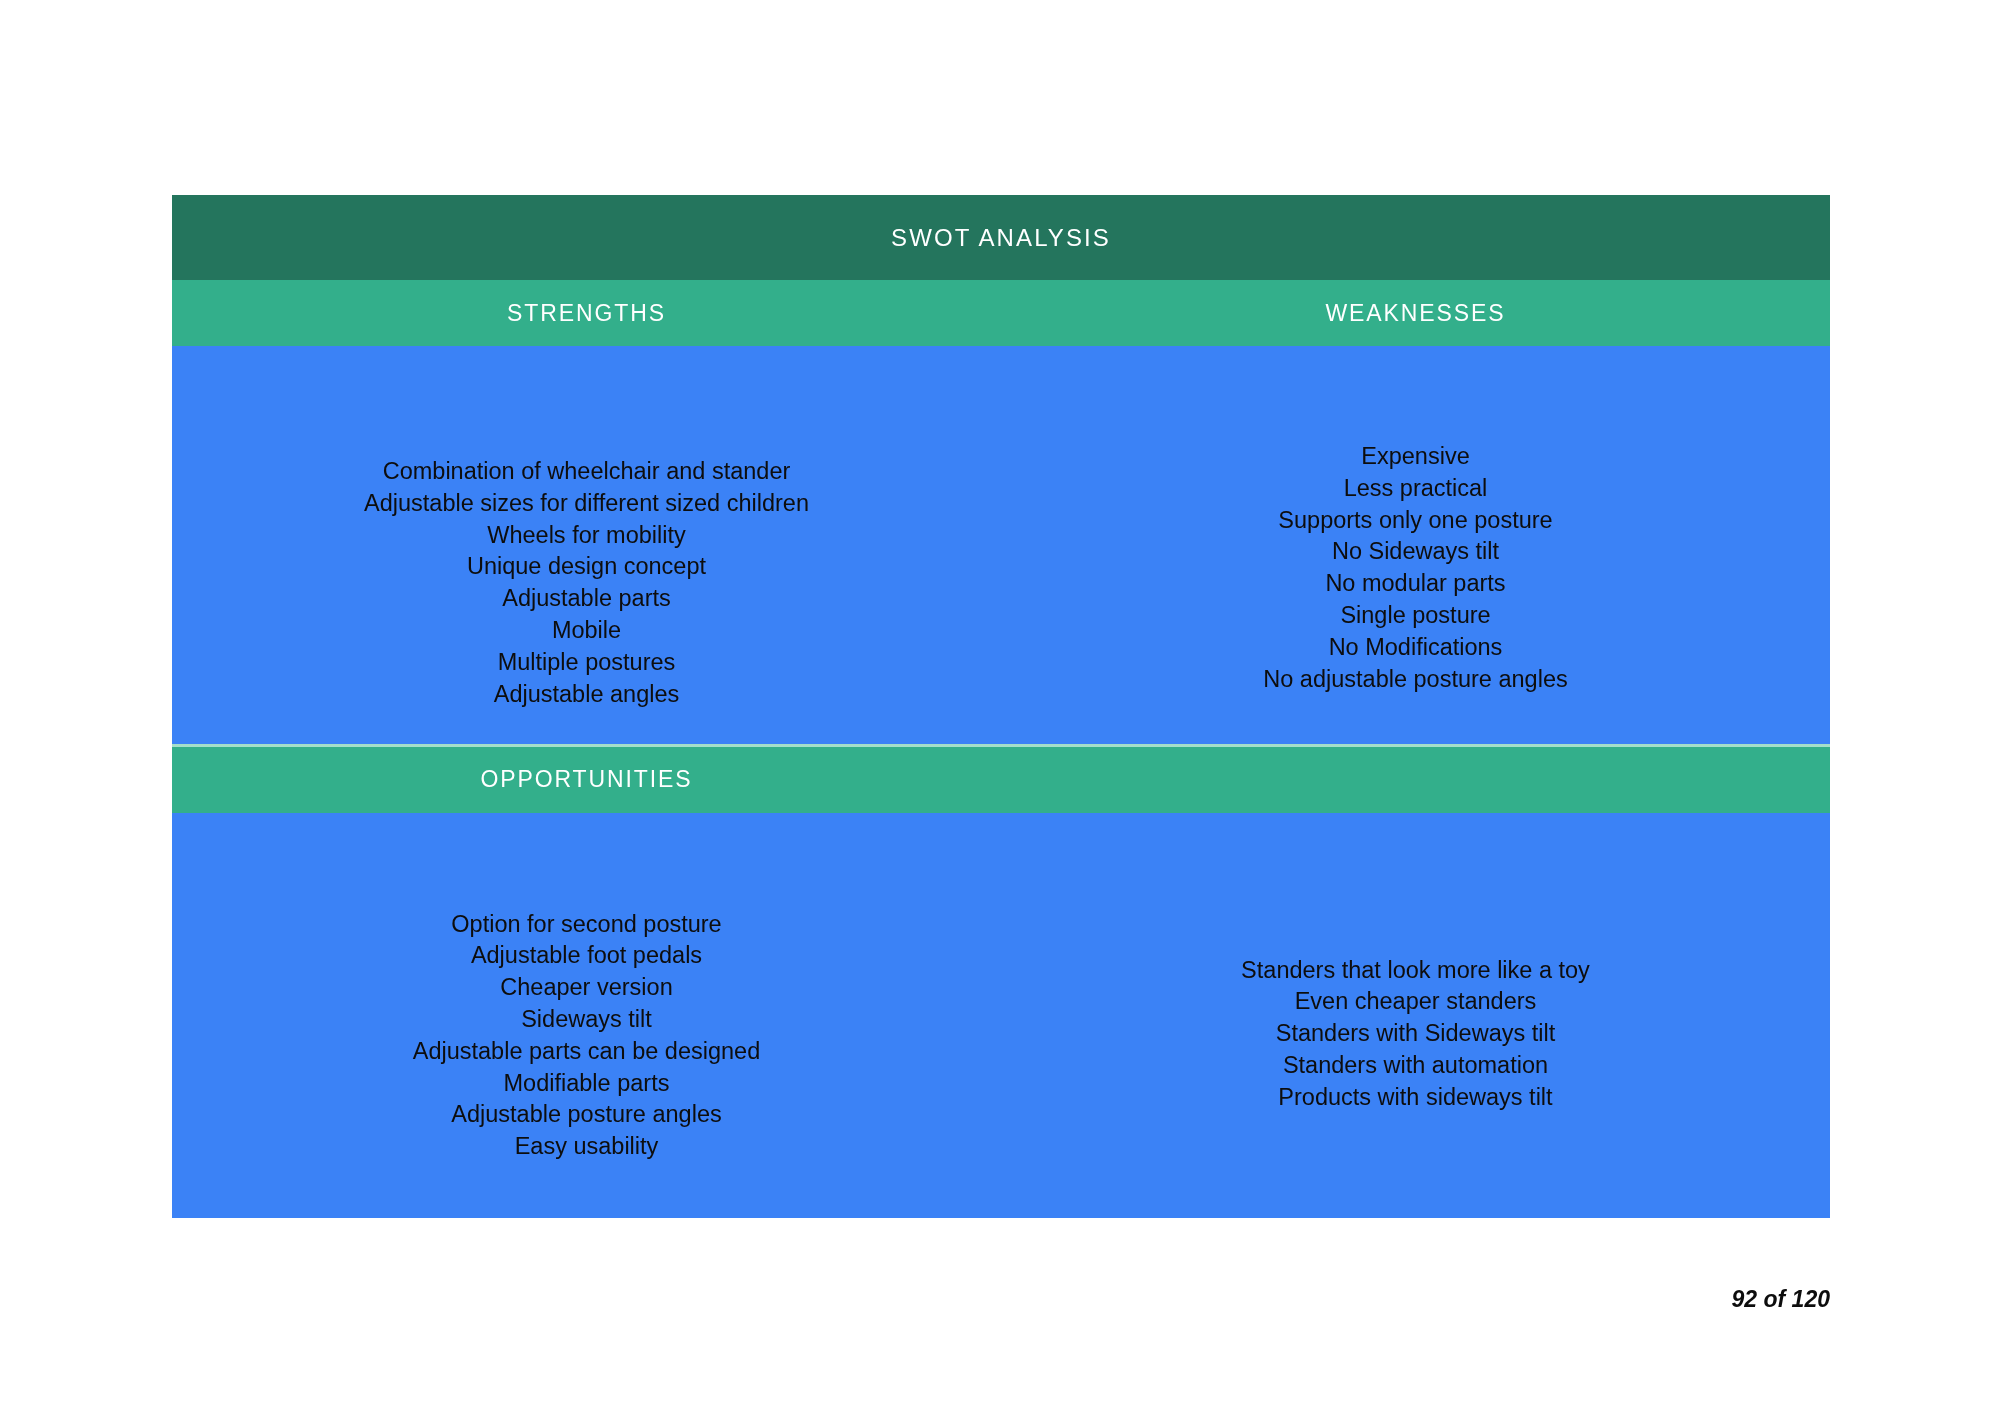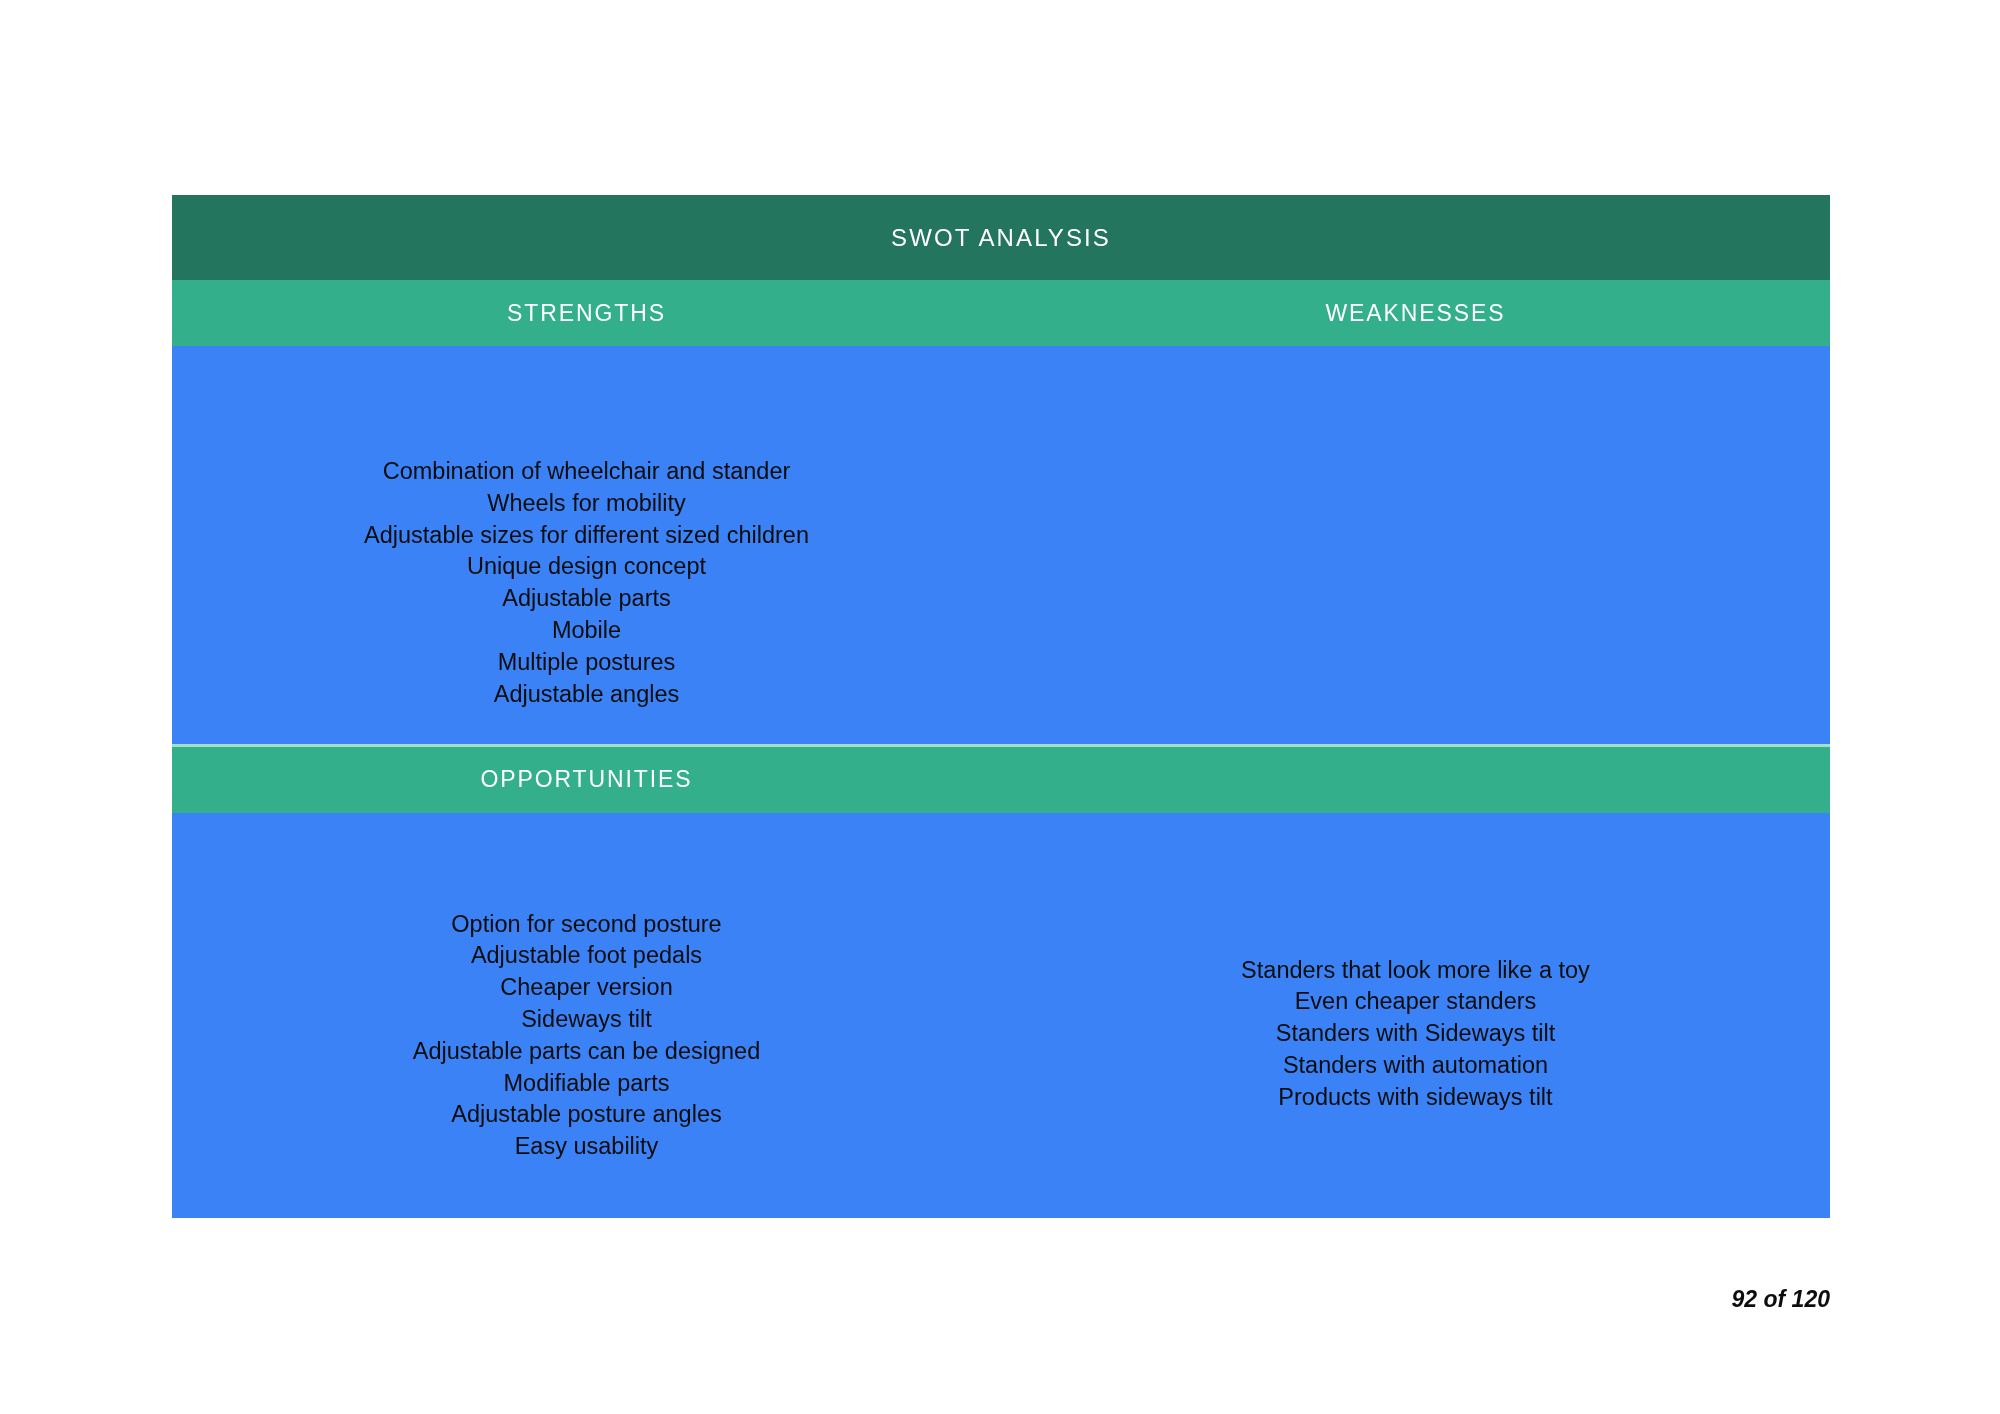--- a/index.html
+++ b/index.html
@@ -150,27 +150,39 @@
       </div>
       <div class="header-cell">
         <span class="header-text">WEAKNESSES</span>
       </div>
     </div>
 
     <div class="body-band top">
       <div class="body-cell cell-strengths">
         <ul>
             <li>Combination of wheelchair and stander</li>
+            <li>Adjustable sizes for different sized children</li>
             <li>Wheels for mobility</li>
-            <li>Adjustable sizes for different sized children</li>
             <li>Unique design concept</li>
             <li>Adjustable parts</li>
             <li>Mobile</li>
             <li>Multiple postures</li>
             <li>Adjustable angles</li>
+          </ul>
+      </div>
+      <div class="body-cell cell-weaknesses">
+        <ul>
+            <li>Expensive</li>
+            <li>Less practical</li>
+            <li>Supports only one posture</li>
+            <li>No Sideways tilt</li>
+            <li>No modular parts</li>
+            <li>Single posture</li>
+            <li>No Modifications</li>
+            <li>No adjustable posture angles</li>
           </ul>
       </div>
     </div>
 
     <div class="band-seam"></div>
 
     <div class="header-band">
       <div class="header-cell">
         <span class="header-text">OPPORTUNITIES</span>
       </div>

